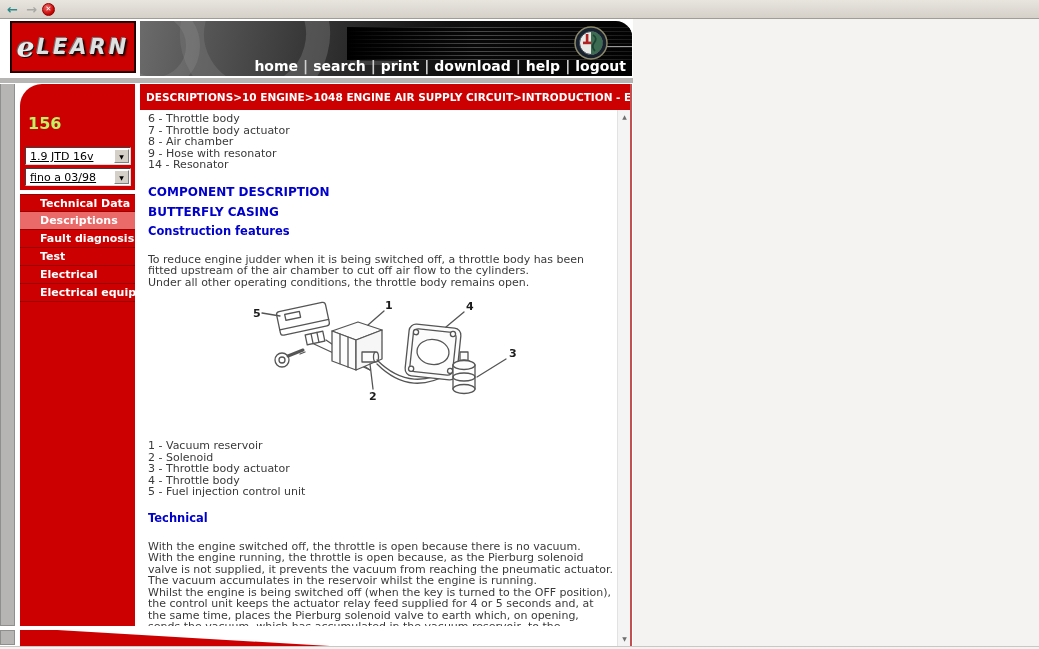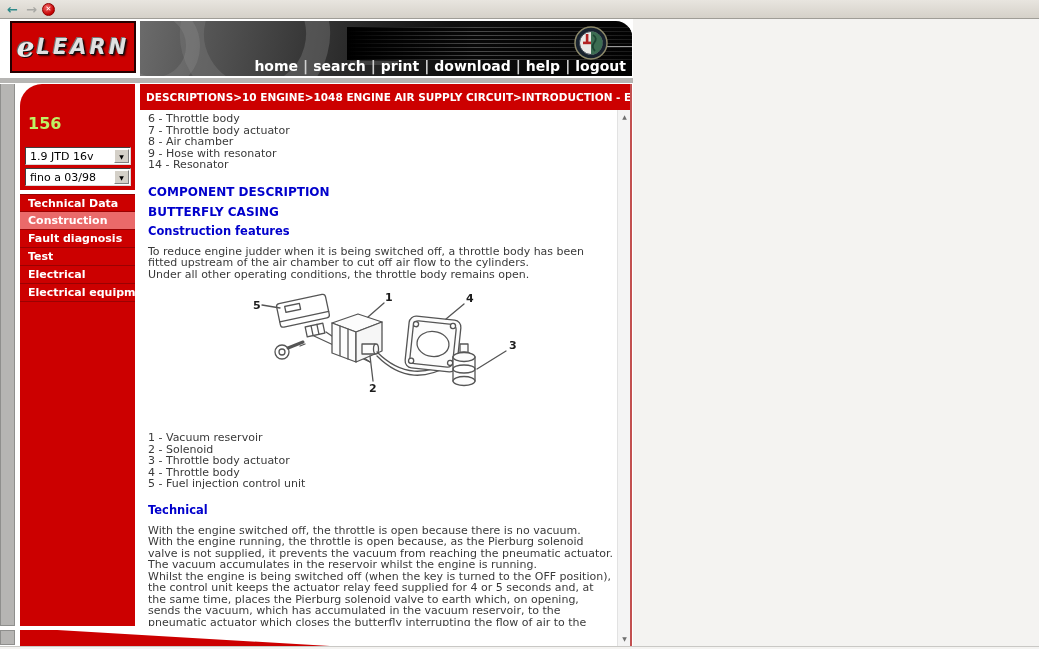--- a/index.html
+++ b/index.html
@@ -108,30 +108,30 @@
 
   
   .sidebar { position:absolute; left:20px; top:110px; width:115px; height:516px; background:#cc0000; }
   .model-code { color:#bef264; font-weight:bold; font-size:16px; padding:4px 0 0 8px; }
   .sel {
     position:absolute; left:5px; width:106px; height:18px;
     background:#fff; border:1px solid #404040; border-right-color:#d8d8d8; border-bottom-color:#d8d8d8;
   }
   .sel-engine { top:37px; }
   .sel-period { top:58px; }
-  .sel .val { font-size:11px; color:#000; padding:2px 0 12px 4px; white-space:nowrap; overflow:hidden; }
+  .sel .val { font-size:11px; color:#000; padding:2px 0 12px 4px; white-space:nowrap; overflow:hidden;text-decoration:underline; }
   .sel .btn {
     position:absolute; right:1px; top:1px; width:15px; height:14px;
     background:#d4d0c8; border:1px solid #808080; border-top-color:#fff; border-left-color:#fff;
     font-size:6px; line-height:13px; text-align:center; color:#000;
   }
   .sidebar-gap { position:absolute; left:0; top:80px; width:115px; height:4px; background:#fff; }
   .menu { position:absolute; left:0; top:84px; width:115px; }
   .menu-item {
-    height:18px; line-height:18px; padding-left:8px;
+    height:18px; line-height:18px; padding-left:20px;
     color:#fff; font-size:11px; font-weight:bold;
     border-bottom:1px solid #990202; cursor:pointer; white-space:nowrap;
   }
   .menu-item:first-child { border-top:1px solid #990202; }
   .menu-item.active { background:#ea6a6a; }
 
   
   .wedge {
     position:absolute; left:20px; top:630px; width:310px; height:16px;
     background:#cc0000;
@@ -144,21 +144,21 @@
     position:absolute; left:140px; top:110px; width:477px; height:516px;
     background:#fff; padding:3px 6px 0 8px; overflow:hidden;
     color:#3a3a3a; font-size:11px; line-height:11.5px;
   }
   .plain-list div { white-space:nowrap; }
   .h-section   { color:#0000cc; font-weight:bold; font-size:12px;   line-height:13px; margin-top:15px; }
   .h-component { color:#0000cc; font-weight:bold; font-size:12px;   line-height:13px; margin-top:7px; }
   .h-sub       { color:#0000cc; font-weight:bold; font-size:11.5px; line-height:12px; }
   .h-construction { margin-top:6px; }
   .h-operation    { margin-top:14px; }
-  .para { margin-top:9px; width:465px; white-space:pre-line; }
+  .para { margin-top:17px; width:465px; white-space:pre-line; }
   .figure { margin:9px 0 0 92px; width:290px; height:110px; }
   .figure svg { display:block; }
   .figure text { font-size:11px; font-weight:bold; fill:#1c1c1c; font-family:"DejaVu Sans",sans-serif; }
   .parts-list { margin-top:33px; }
 
   
   .scrollbar {
     position:absolute; left:617px; top:110px; width:13px; height:536px;
     background:#f4f4f4; border-left:1px solid #e2e2e2;
   }
@@ -221,21 +221,21 @@
   </div>
   <div class="sel sel-period">
     <div class="val">fino a 03/98</div>
     <div class="btn">▼</div>
   </div>
 
   <div class="sidebar-gap"></div>
 
   <div class="menu">
     <div class="menu-item">Technical Data</div>
-    <div class="menu-item active">Construction</div>
+    <div class="menu-item active">Descriptions</div>
     <div class="menu-item">Fault diagnosis</div>
     <div class="menu-item">Test</div>
     <div class="menu-item">Electrical</div>
     <div class="menu-item">Electrical equipment</div>
   </div>
 </div>
 
 <div class="content">
   <div class="plain-list">
     <div>6 - Throttle body</div>

